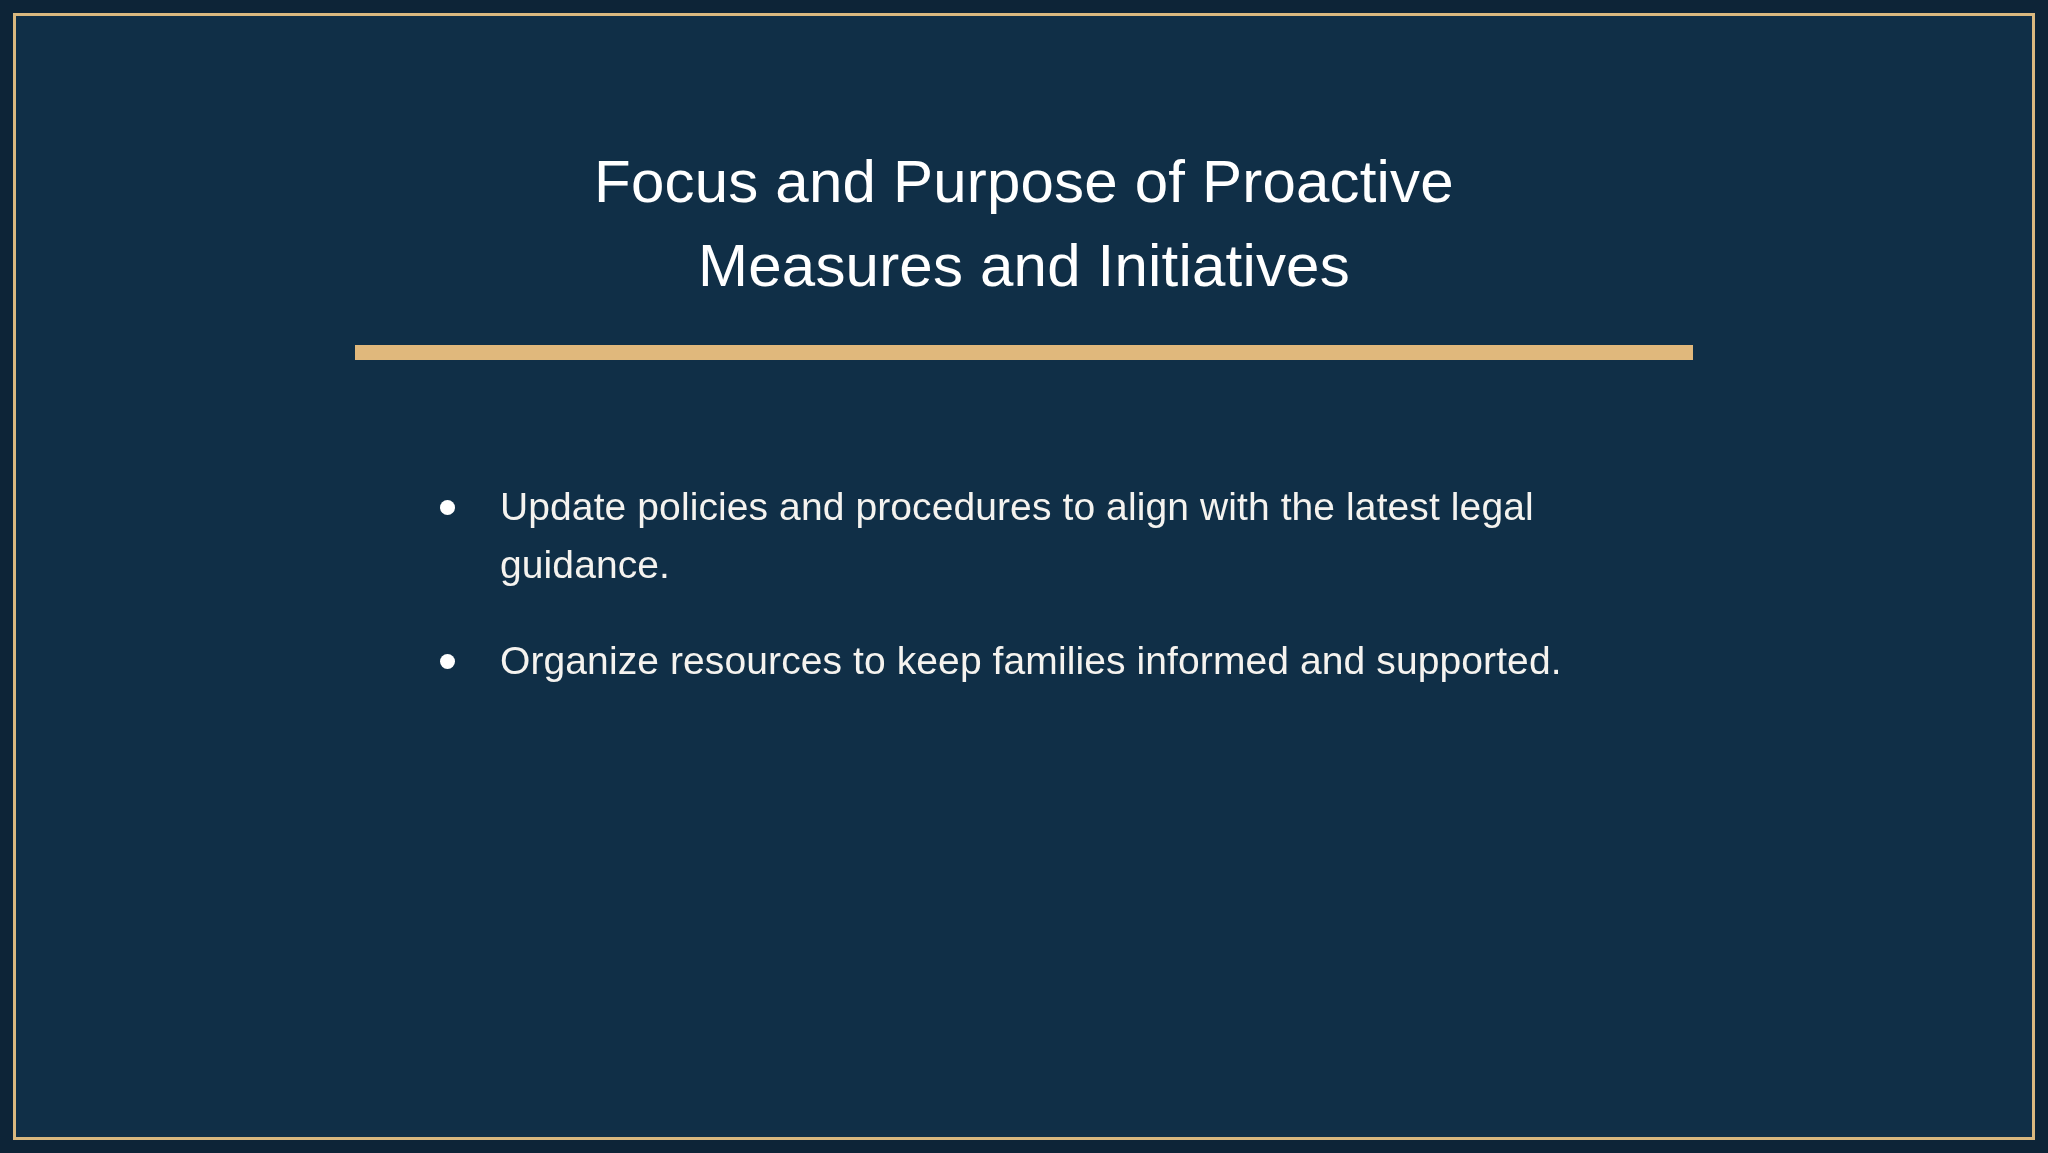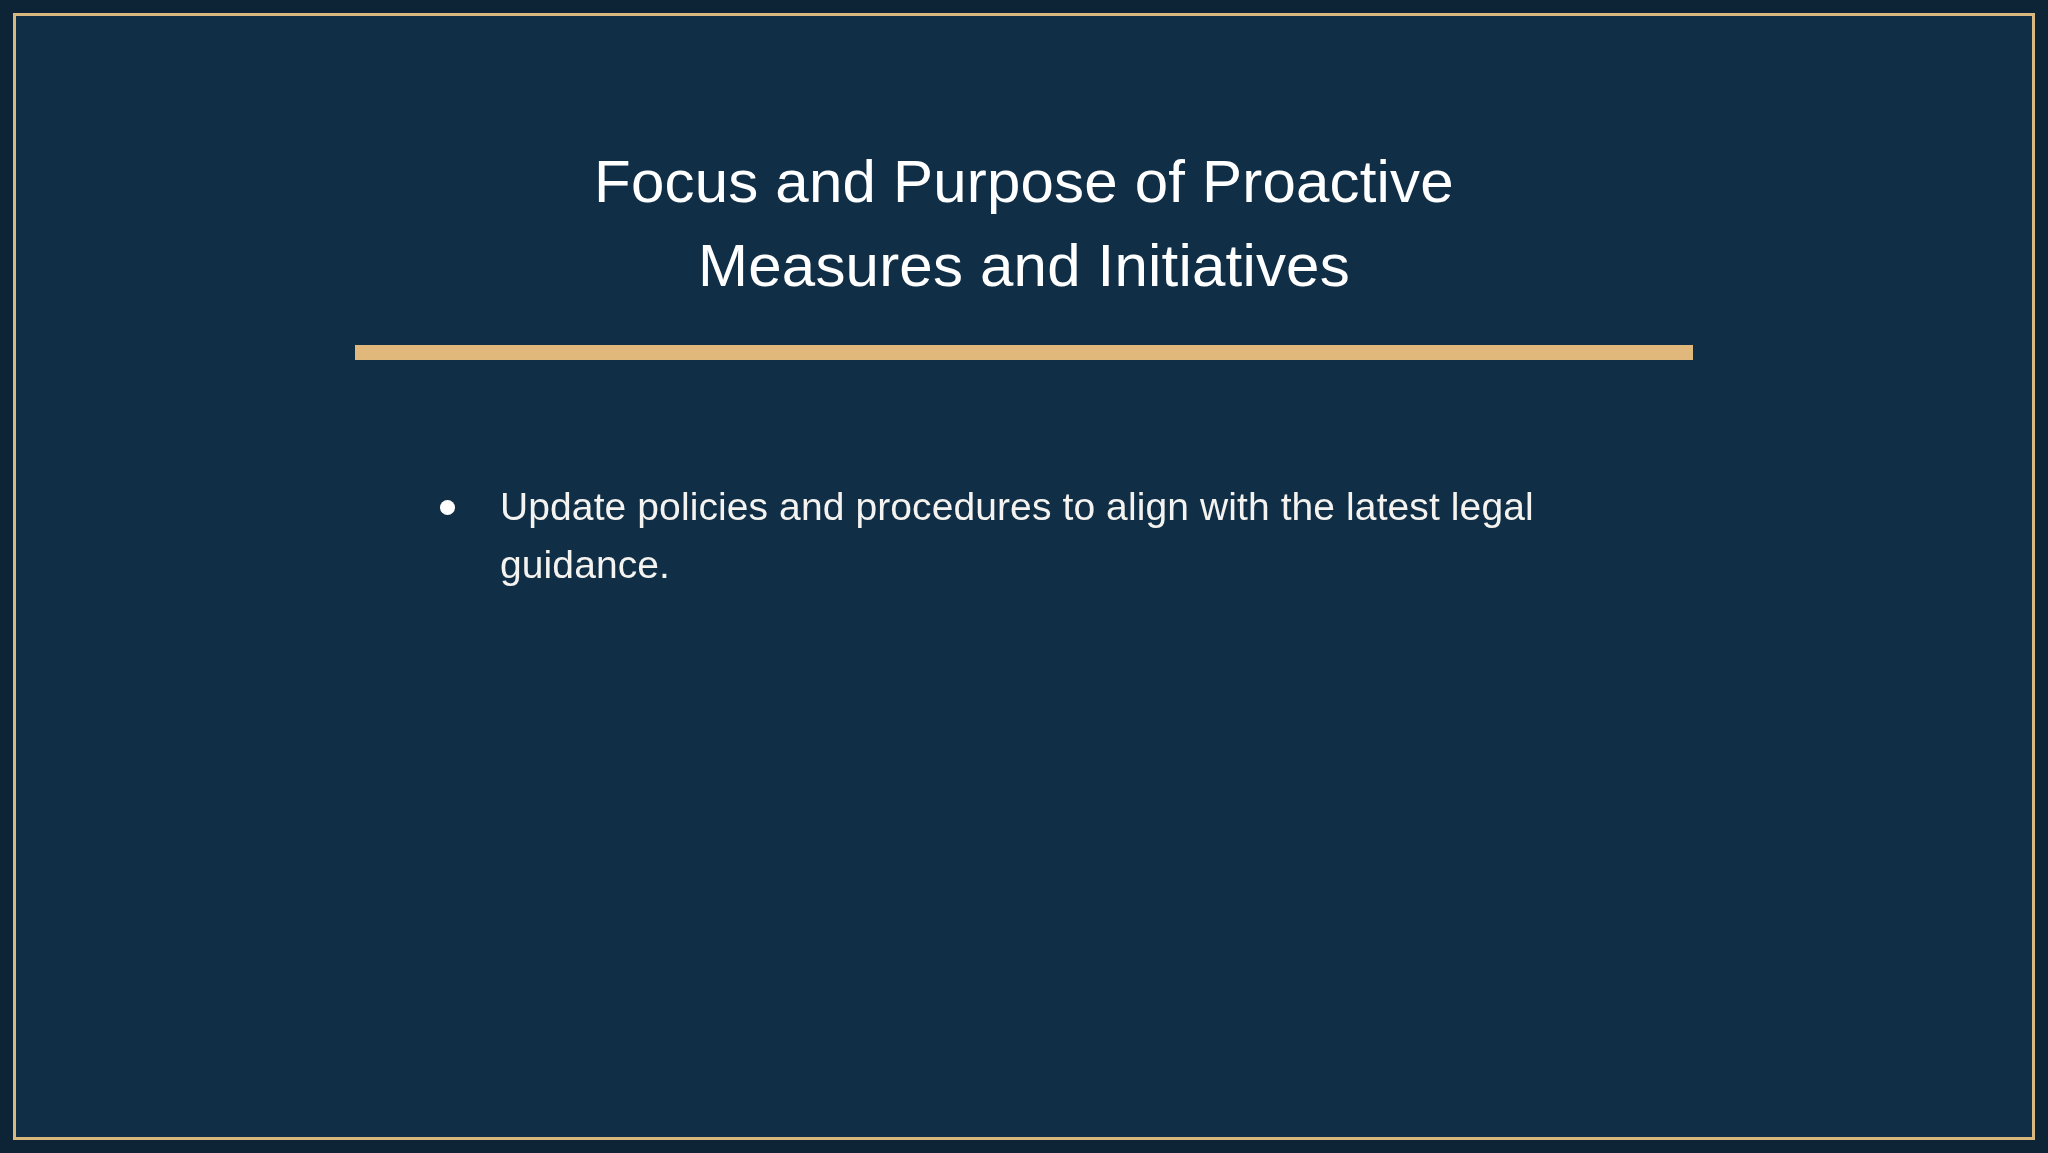--- a/index.html
+++ b/index.html
@@ -138,18 +138,22 @@
 
     <div class="accent-bar"></div>
 
     <ul class="bullet-list">
 
       <li class="bullet-item">
         <span class="bullet-marker"></span>
         <span class="bullet-text">Update policies and procedures to align with the latest legal guidance.</span>
       </li>
 
+      <li class="bullet-item">
+        <span class="bullet-marker"></span>
+        <span class="bullet-text">Organize resources to keep families informed and supported.</span>
+      </li>
 
 
     </ul>
 
   </div>
 </div>
 
 </body></html>

